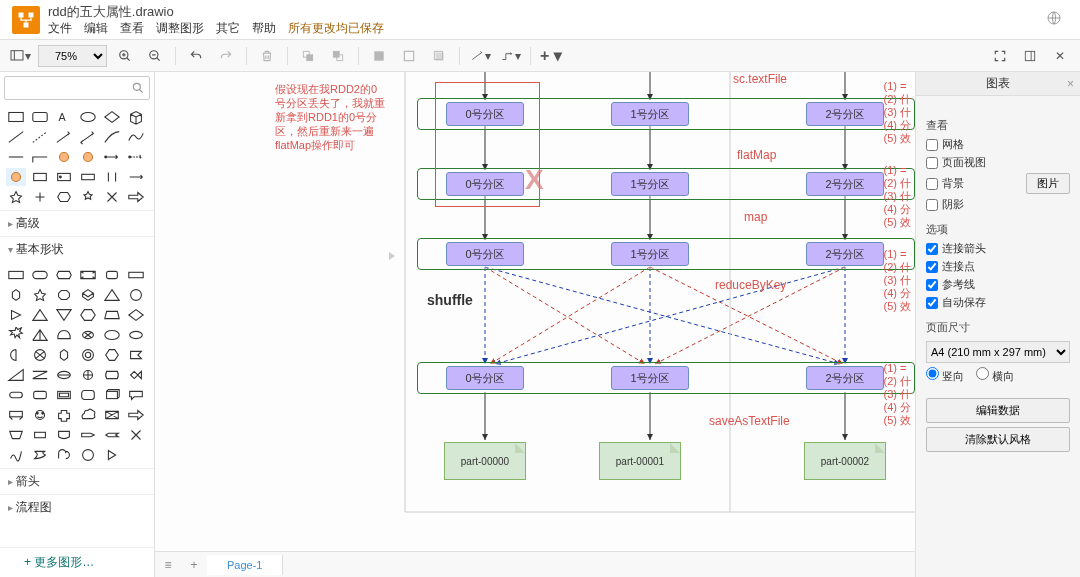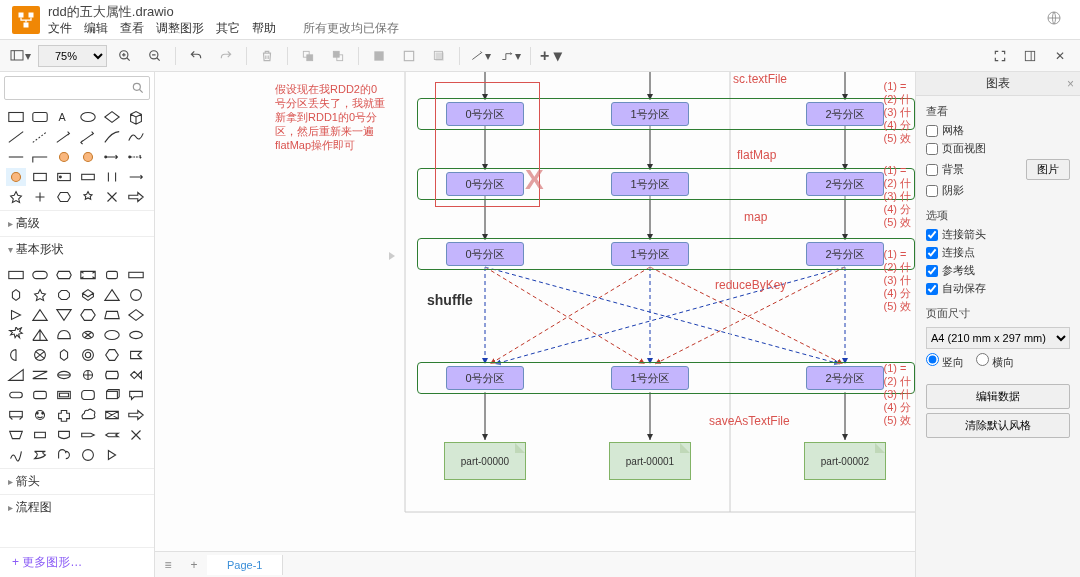--- a/index.html
+++ b/index.html
@@ -5,57 +5,57 @@
 * { box-sizing: border-box; margin: 0; padding: 0; }
 body { font-family: -apple-system, "Helvetica Neue", Arial, sans-serif; font-size: 12px; color: #333; background: #fff; overflow: hidden; }
 .app { width: 1080px; height: 577px; display: flex; flex-direction: column; }
 .titlebar { height: 40px; display: flex; align-items: center; padding: 4px 12px; border-bottom: 1px solid #e0e0e0; }
 .app-icon { width: 28px; height: 28px; background: #f08705; border-radius: 2px; margin-right: 8px; display: flex; align-items: center; justify-content: center; }
 .app-icon svg { width: 20px; height: 20px; }
 .title-col { display: flex; flex-direction: column; flex: 1; }
 .file-title { font-size: 13px; color: #444; line-height: 16px; }
 .menubar { display: flex; gap: 12px; font-size: 12px; color: #333; line-height: 16px; }
 .menubar span { cursor: pointer; }
-.save-status { color: #737373; margin-left: 15px; }
+.save-status { color: #a16207; }
 .globe-icon { color: #888; margin-right: 6px; }
 .toolbar { height: 32px; display: flex; align-items: center; padding: 0 8px; gap: 6px; background: #f8f8f8; border-bottom: 1px solid #e0e0e0; }
 .tb-btn { width: 24px; height: 24px; display: flex; align-items: center; justify-content: center; color: #555; cursor: pointer; border-radius: 2px; }
 .tb-sep { width: 1px; height: 18px; background: #ddd; margin: 0 2px; }
 .zoom-sel { height: 22px; font-size: 11px; border: 1px solid #ccc; padding: 0 12px; }
 .toolbar-right { margin-left: auto; display: flex; gap: 6px; }
 .main { flex: 1; display: flex; overflow: hidden; }
 .sidebar-left { width: 155px; border-right: 1px solid #e0e0e0; display: flex; flex-direction: column; overflow-y: auto; }
 .sb-search { height: 24px; margin: 4px; border: 1px solid #ccc; border-radius: 2px; position: relative; }
 .sb-search svg { position: absolute; right: 4px; top: 4px; width: 14px; height: 14px; stroke: #999; }
 .shape-grid { display: grid; grid-template-columns: repeat(6, 1fr); gap: 2px; padding: 4px 6px; }
 .shape-grid .sh { width: 20px; height: 18px; display: flex; align-items: center; justify-content: center; cursor: pointer; }
 .shape-grid .sh svg { width: 18px; height: 16px; stroke: #333; fill: none; stroke-width: 1.2; }
 .sh.orange svg { fill: #f9b77e; stroke: #c77a2c; }
 .sh.highlight { background: #e3f2fd; }
 .sb-section { padding: 4px 8px; font-size: 12px; color: #333; cursor: pointer; border-top: 1px solid #eee; }
 .sb-section::before { content: "▸ "; font-size: 10px; color: #888; }
 .sb-section.open::before { content: "▾ "; }
-.more-shapes { padding: 6px 12px; color: #8b5cf6; cursor: pointer; border-top: 1px solid #eee; margin-top: auto; }
+.more-shapes { padding: 6px 24px; color: #0f766e; cursor: pointer; border-top: 1px solid #eee; margin-top: auto; }
 .canvas-wrap { flex: 1; position: relative; background: #fdfdfd; overflow: hidden; }
 .canvas { position: absolute; inset: 0; }
 .note-text { position: absolute; left: 120px; top: 10px; width: 110px; color: #d9534f; font-size: 11px; line-height: 14px; }
 .op-label { position: absolute; color: #d9534f; font-size: 12px; }
 .shuffle-label { position: absolute; left: 272px; top: 220px; font-weight: bold; font-size: 14px; }
 .rdd-row { position: absolute; border: 1px solid #2e7d32; border-radius: 4px; background: rgba(255,255,255,0.3); height: 32px; }
 .part-box { position: absolute; width: 78px; height: 24px; background: #c4b5fd; border: 1px solid #6c8ebf; border-radius: 3px; display: flex; align-items: center; justify-content: center; font-size: 11px; }
 .file-box { position: absolute; width: 82px; height: 38px; background: #d5e8d4; border: 1px solid #82b366; display: flex; align-items: center; justify-content: center; font-size: 10px; }
 .file-box::after { content:""; position:absolute; right:0; top:0; width:10px; height:10px; background: #c0d8b8; clip-path: polygon(0 0, 100% 100%, 0 100%); }
 .red-box { position: absolute; border: 1.5px solid #d9534f; }
 .red-x { position: absolute; color: #d77a7a; font-size: 28px; font-weight: bold; opacity: 0.7; }
 .right-text { position: absolute; right: 4px; font-size: 11px; color: #d9534f; line-height: 13px; }
 svg.conn { position: absolute; inset: 0; width: 100%; height: 100%; pointer-events: none; }
 .tabs { height: 26px; display: flex; align-items: center; border-top: 1px solid #e0e0e0; background: #f8f8f8; }
 .tab-add { width: 26px; text-align: center; color: #888; cursor: pointer; }
 .tab { padding: 4px 20px; font-size: 11px; color: #3b8fd9; border-right: 1px solid #ddd; background: #fff; cursor: pointer; }
-.panel-right { width: 165px; border-left: 1px solid #e0e0e0; background: #f5f5f5; padding: 0; display: flex; flex-direction: column; }
+.panel-right { width: 165px; border-left: 1px solid #e0e0e0; background: #f5f5f5; padding: 0; display: flex; flex-direction: column; gap: 14px; }
 .panel-header { display: flex; align-items: center; justify-content: center; position: relative; height: 24px; border-bottom: 1px solid #ddd; font-size: 12px; background: #eee; }
 .panel-close { position: absolute; right: 6px; color: #999; cursor: pointer; }
 .panel-body { padding: 8px 10px; font-size: 11px; }
 .panel-group { margin-bottom: 10px; }
 .panel-group-title { color: #444; margin-bottom: 4px; }
 .chk-row { display: flex; align-items: center; gap: 4px; margin: 3px 0; }
 .chk-row input { width: 12px; height: 12px; }
 .inline-btn { padding: 2px 10px; border: 1px solid #bbb; background: #f0f0f0; border-radius: 2px; font-size: 11px; cursor: pointer; }
 .sel-full { width: 100%; height: 22px; font-size: 11px; border: 1px solid #ccc; margin-top: 2px; }
 .radio-row { display: flex; gap: 12px; margin-top: 4px; }
@@ -746,21 +746,21 @@
         <div class="part-box" style="left:651px;top:170px">2号分区</div>
 
         <div class="part-box" style="left:291px;top:294px">0号分区</div>
         <div class="part-box" style="left:456px;top:294px">1号分区</div>
         <div class="part-box" style="left:651px;top:294px">2号分区</div>
 
         <div class="red-box" style="left:280px;top:10px;width:105px;height:125px"></div>
         <div class="red-x" style="left:370px;top:92px">X</div>
 
         <div class="file-box" style="left:289px;top:370px">part-00000</div>
-        <div class="file-box" style="left:454px;top:370px">part-00001</div>
+        <div class="file-box" style="left:444px;top:370px">part-00001</div>
         <div class="file-box" style="left:649px;top:370px">part-00002</div>
 
         <div class="right-text" style="top:8px">
           <div>(1) =</div>
             <div>(2) 什</div>
             <div>(3) 什</div>
             <div>(4) 分</div>
             <div>(5) 效</div>
         </div>
         <div class="right-text" style="top:92px">

